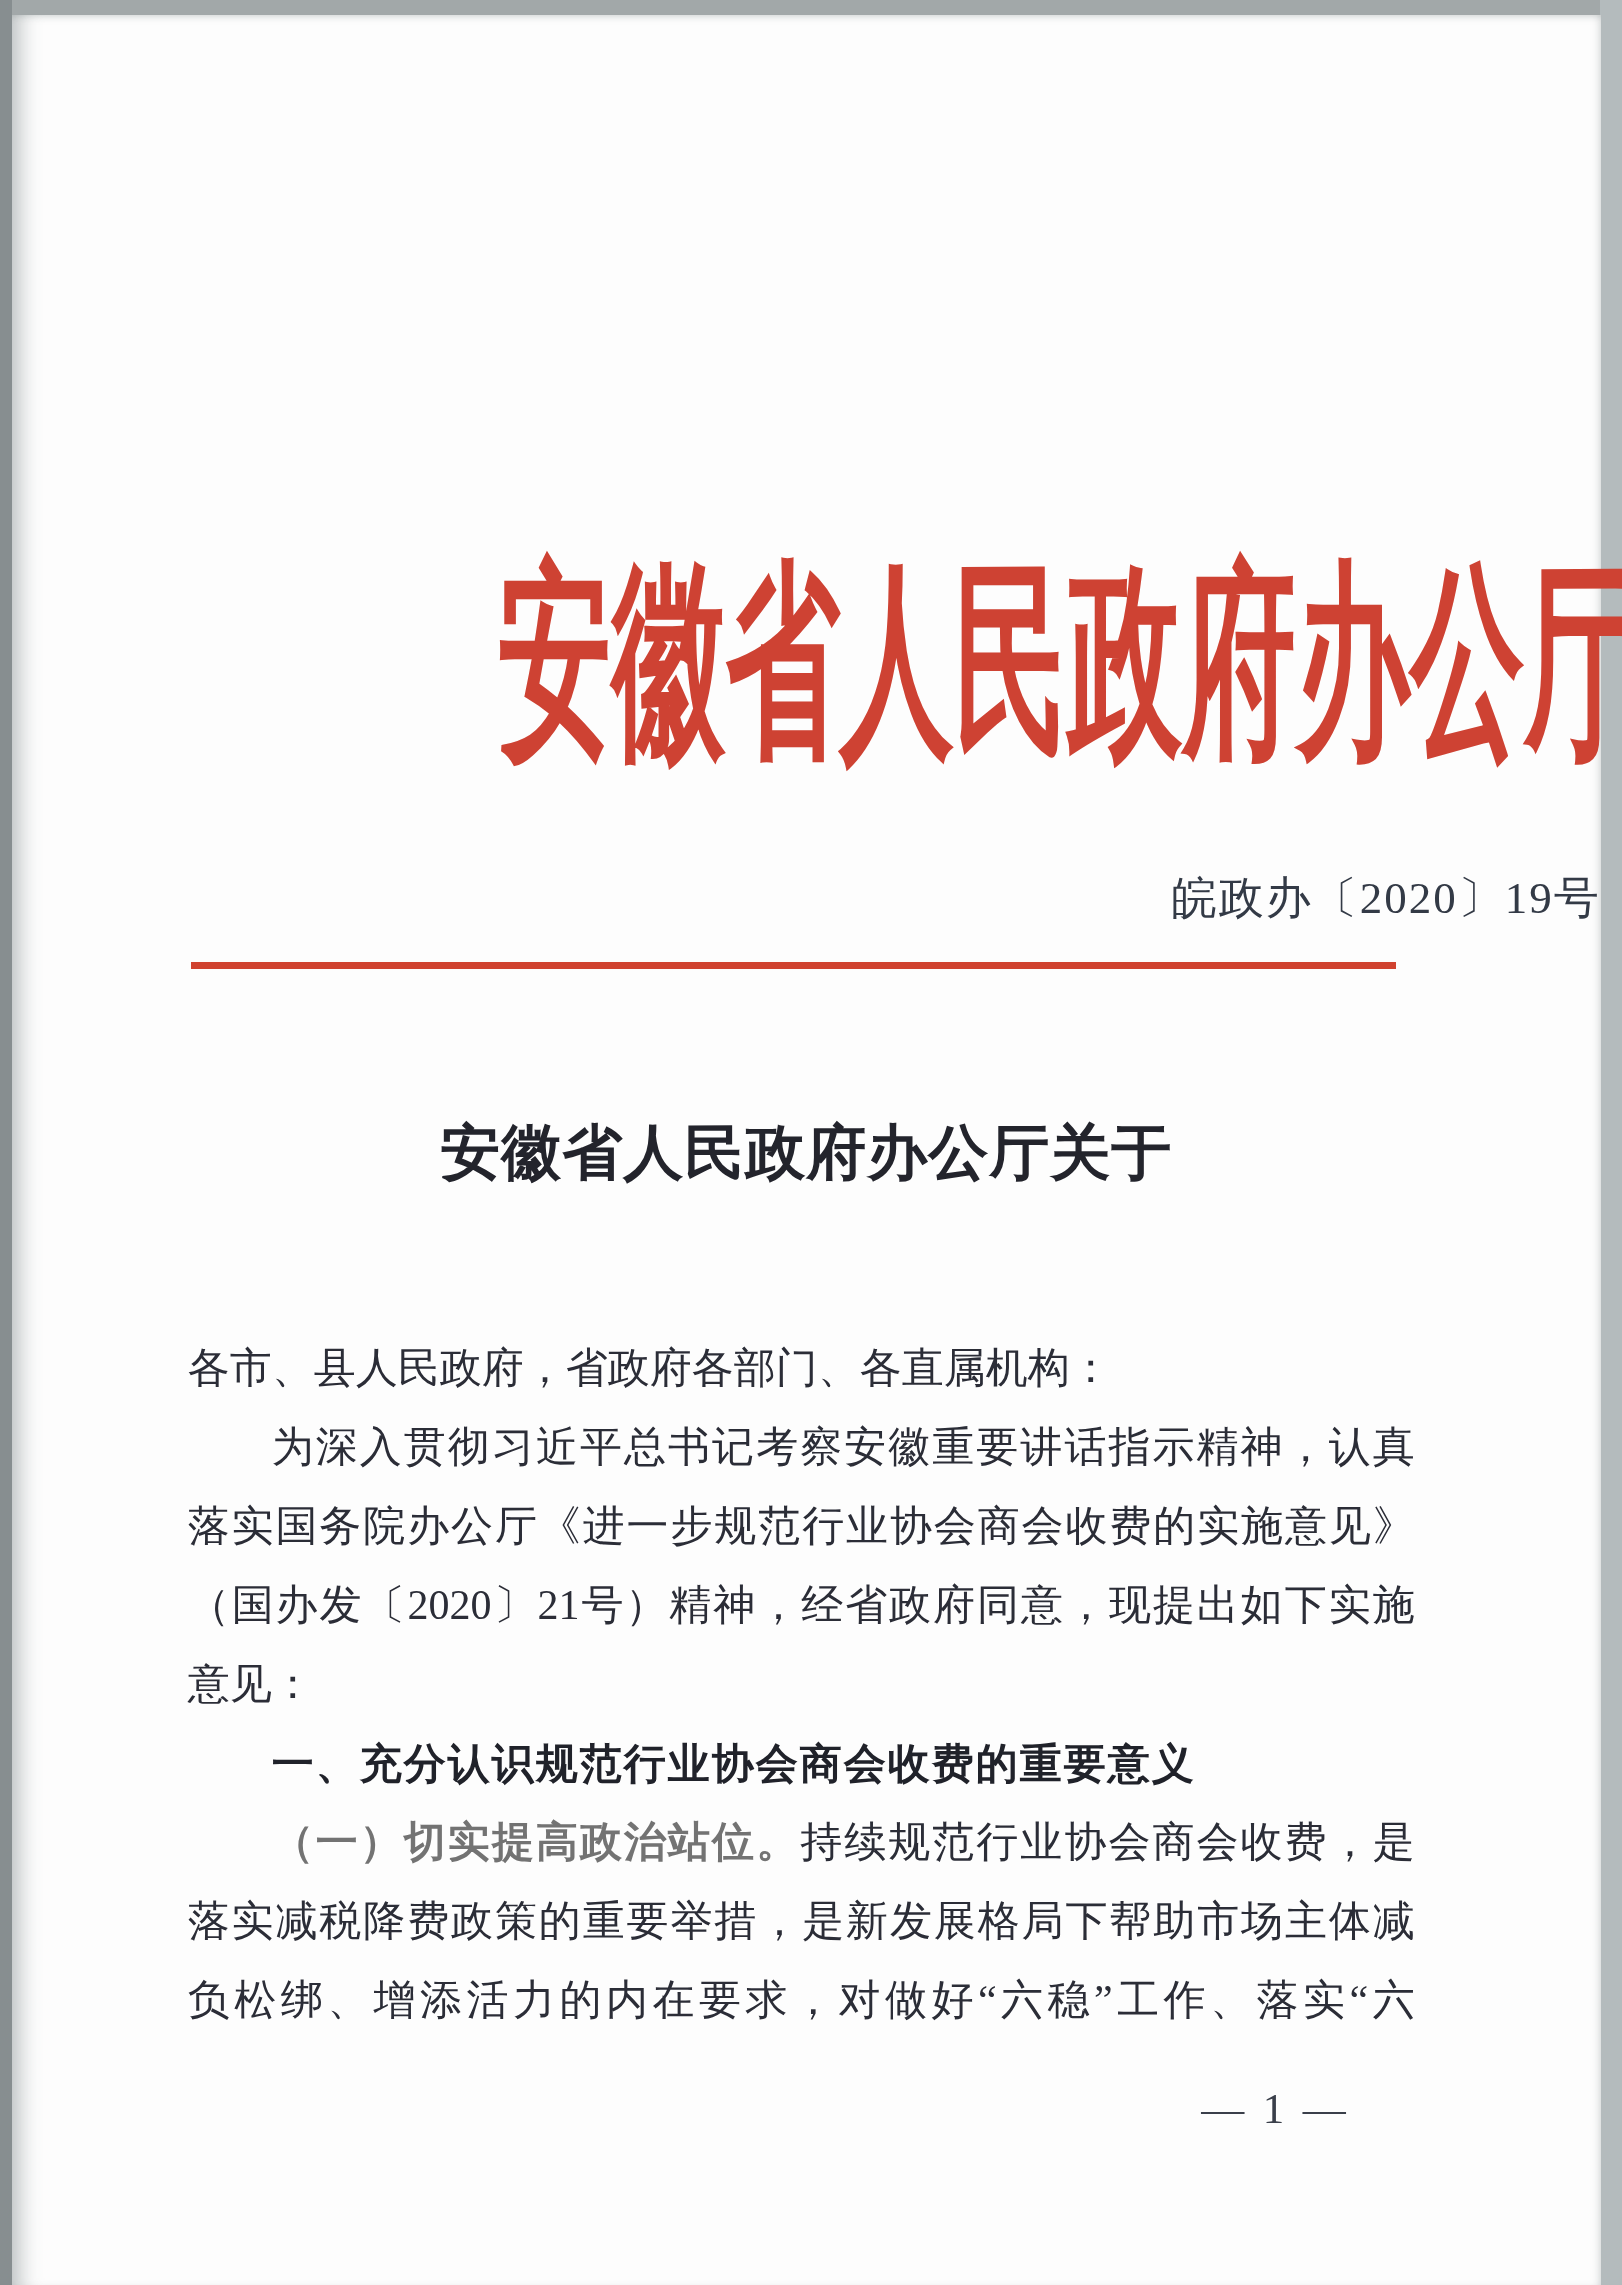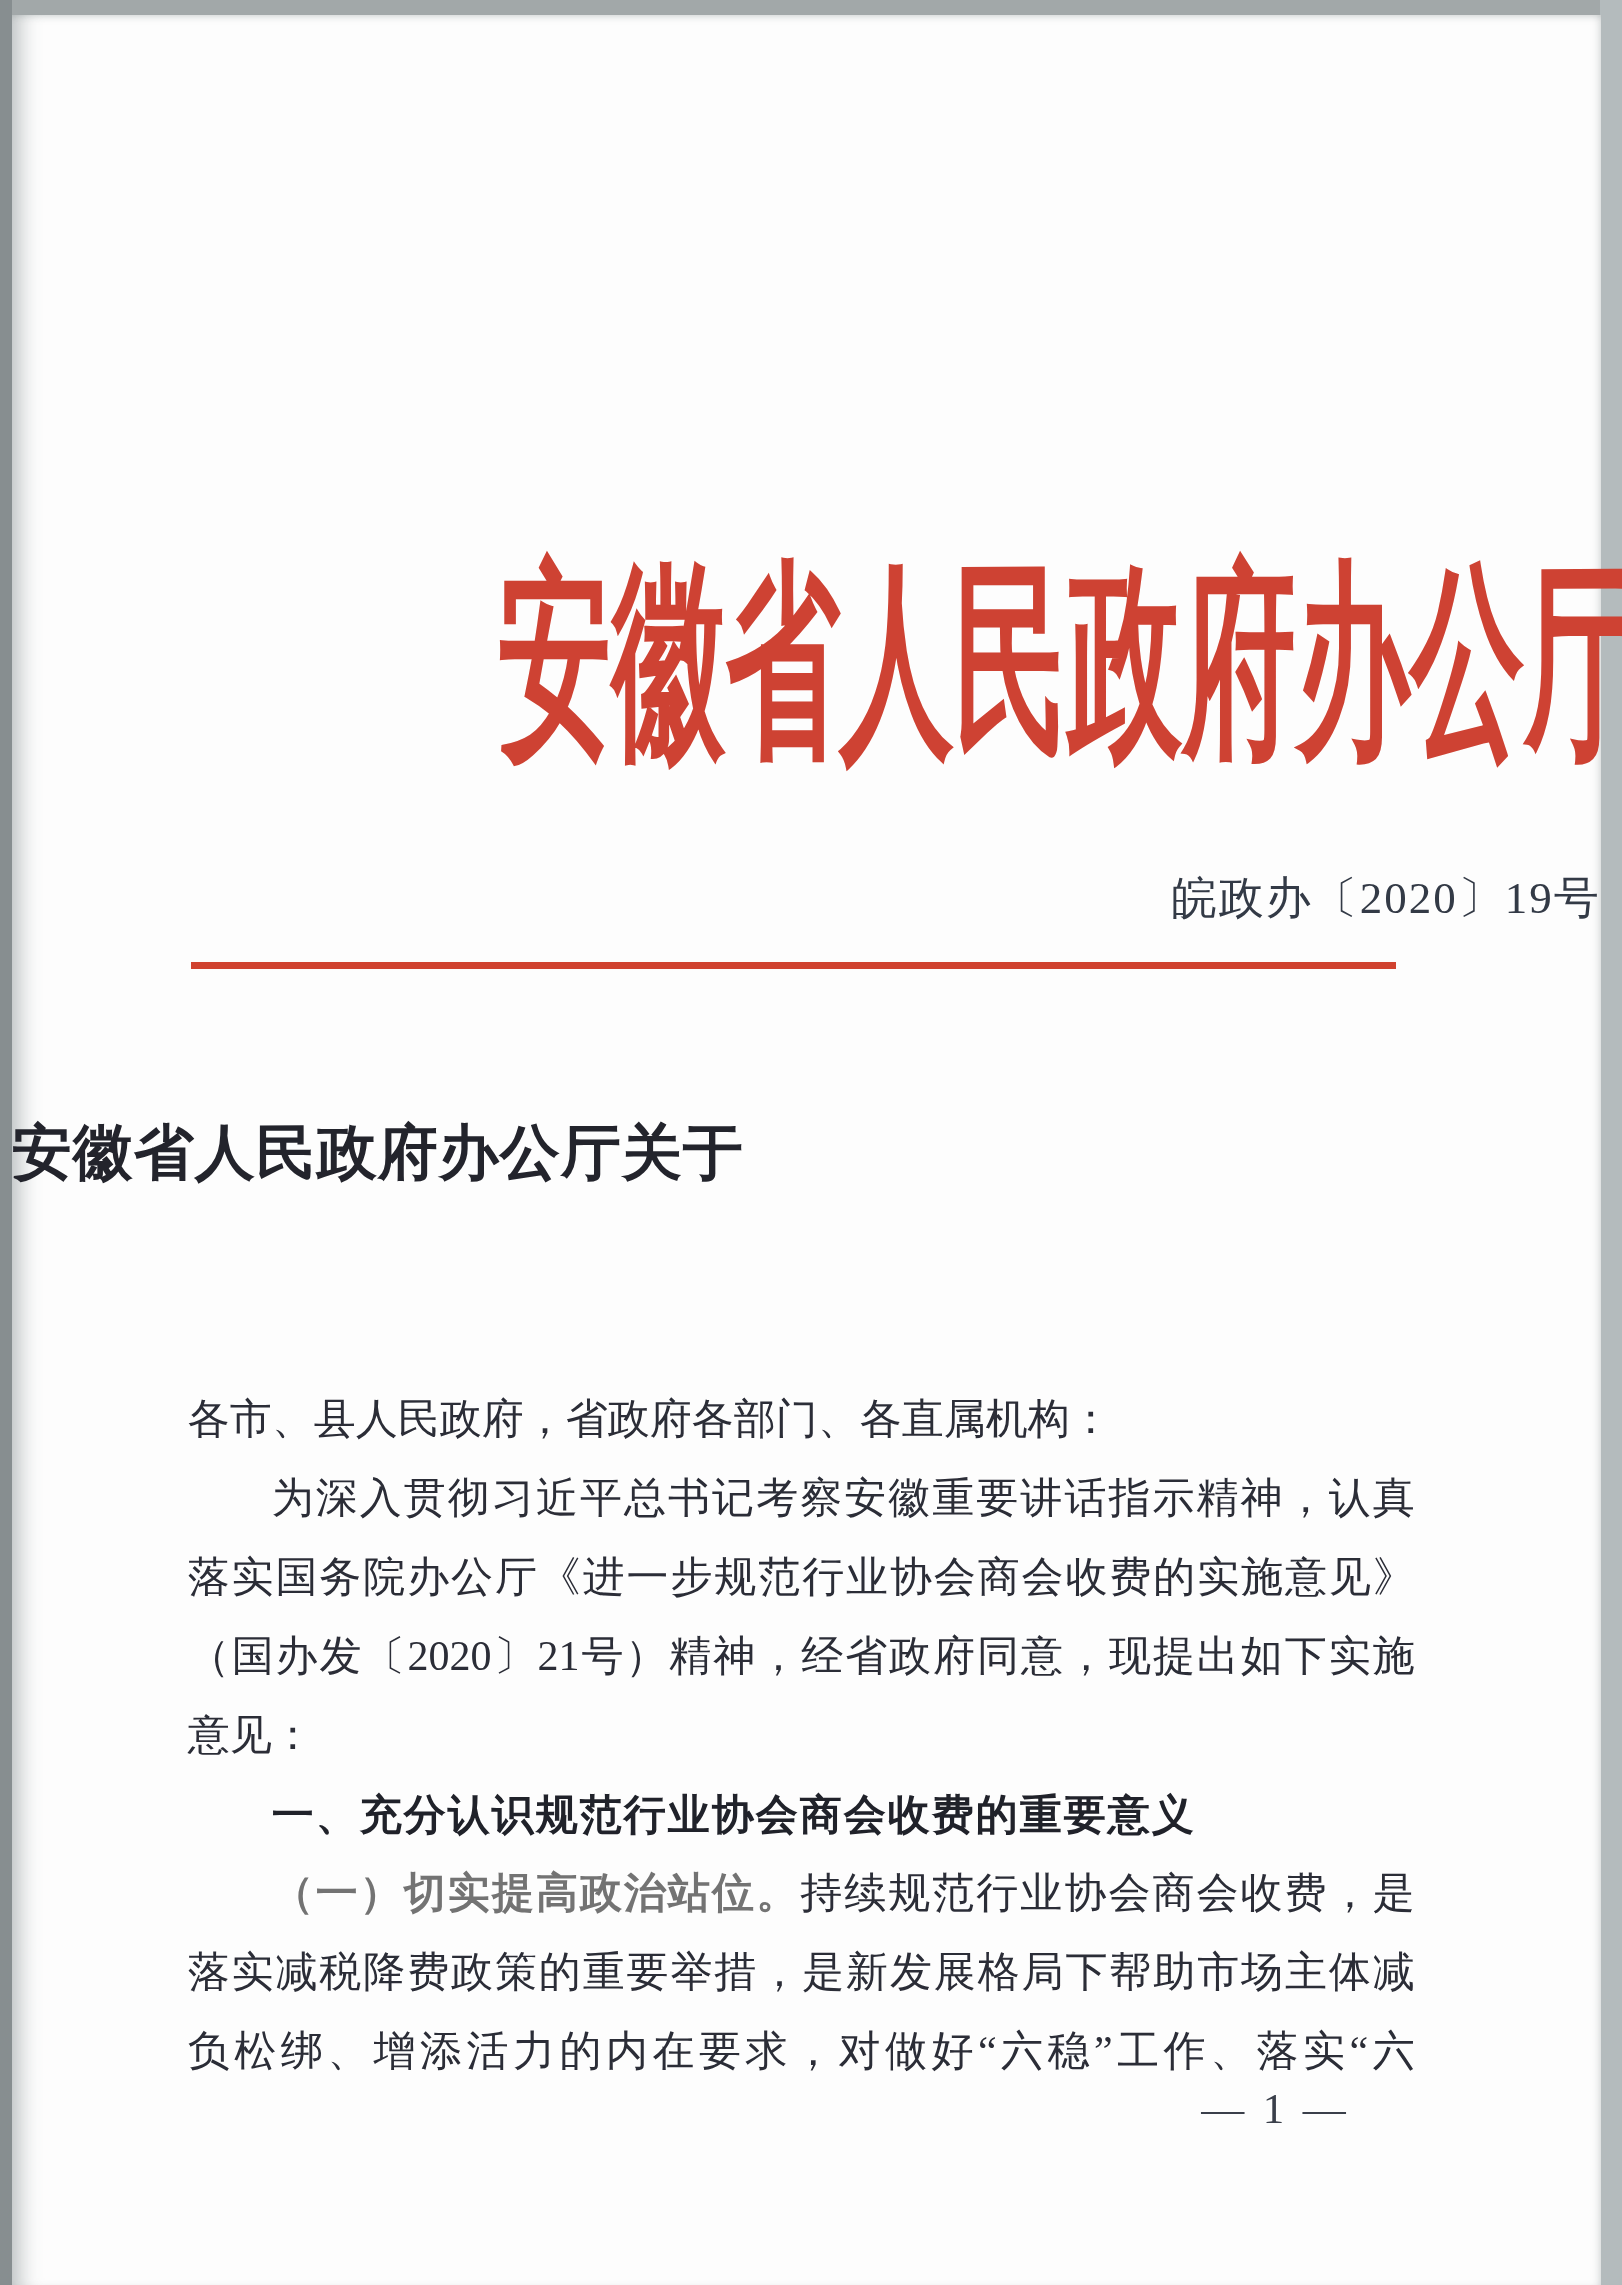--- a/index.html
+++ b/index.html
@@ -32,25 +32,25 @@
     position:absolute;top:856px;left:0;width:100%;
     text-align:right;font-size:45px;line-height:55px;
     letter-spacing:2px;color:#333a46;
   }
   .redline{
     position:absolute;top:947px;left:179px;width:1205px;height:7.8px;
     background:#d0422f;
   }
   .title{
     position:absolute;top:1099px;left:0;width:100%;
-    text-align:left;font-size:60px;line-height:78px;font-weight:bold;
+    text-align:center;font-size:60px;line-height:78px;font-weight:bold;
     color:#23242c;letter-spacing:1px;
   }
   .bodytext{
-    position:absolute;left:176px;top:1365px;width:1227px;
+    position:absolute;left:176px;top:1314px;width:1227px;
     font-size:42px;line-height:79px;color:#2b2d37;
   }
   .line{height:79px;text-align:justify;}
   .line.fill{text-align-last:justify;}
   .line.indent{text-indent:84px;}
   .line.h{
     font-family:"Liberation Sans","DejaVu Sans",sans-serif;
     font-weight:bold;letter-spacing:2px;color:#20222a;
   }
   .lead{font-weight:bold;color:#737373;}

